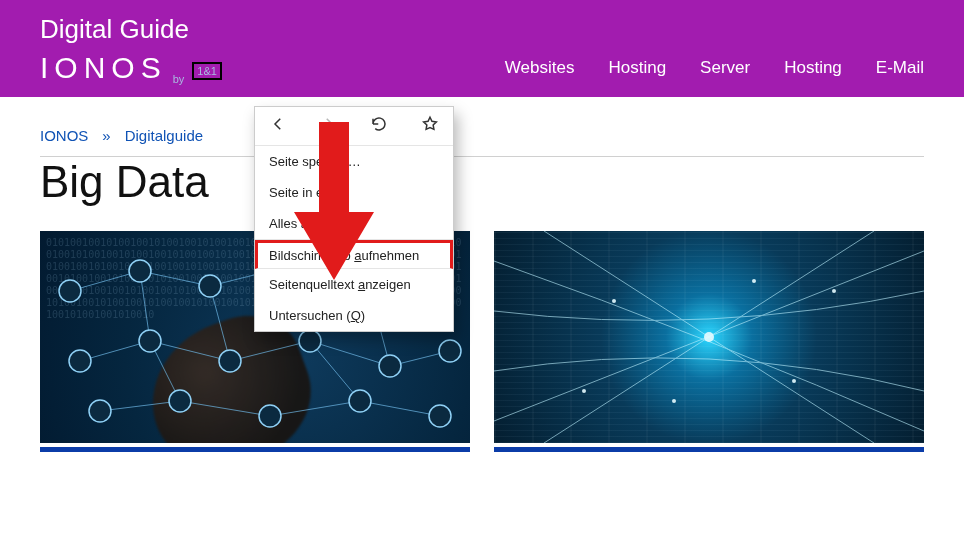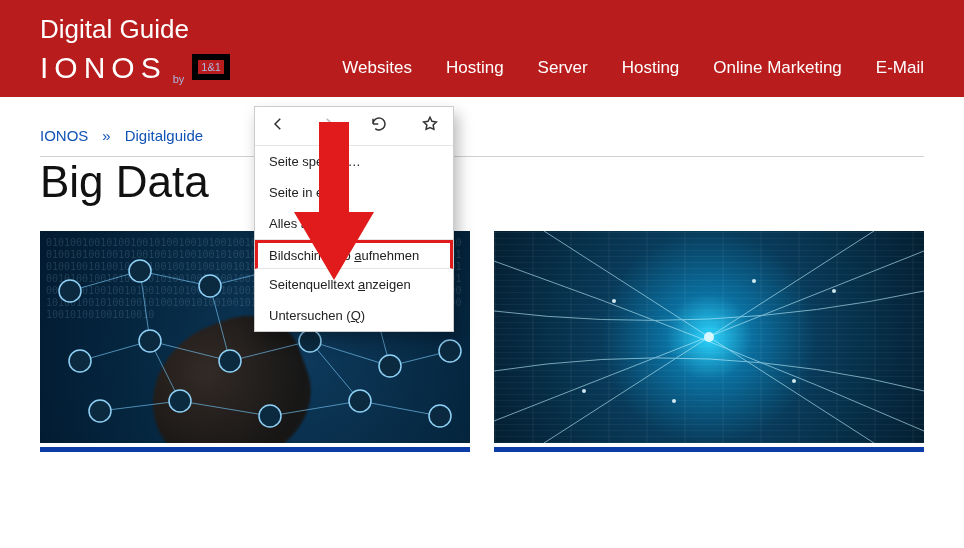--- a/index.html
+++ b/index.html
@@ -1,24 +1,24 @@
 <!DOCTYPE html>
 <html><head>
   <meta charset="utf-8">
   <style>
     * { margin: 0; padding: 0; box-sizing: border-box; }
     body { font-family: -apple-system, BlinkMacSystemFont, "Segoe UI", Arial, sans-serif; width: 964px; height: 548px; overflow: hidden; background: #fff; position: relative; }
     
-    .header { background: #b91c1c; color: #fff; padding: 14px 40px 12px; }
+    .header { background: #a21caf; color: #fff; padding: 14px 40px 12px; }
     .brand-title { font-size: 26px; font-weight: 400; margin-bottom: 6px; }
     .brand-row { display: flex; align-items: center; justify-content: space-between; }
     .logo-group { display: flex; align-items: flex-end; gap: 8px; }
     .ionos-logo { font-family: "Arial Narrow", Arial, sans-serif; font-size: 30px; letter-spacing: 6px; font-weight: 300; }
     .by-label { font-size: 11px; color: #a9b9e0; margin-bottom: 0; margin-left: -2px; }
-    .one-and-one { border: 6px solid #000000; padding: 1px 3px; font-size: 11px; color: #a9b9e0; margin-bottom: 5px; }
+    .one-and-one { border: 2px solid #000000; padding: 1px 3px; font-size: 11px; color: #a9b9e0; margin-bottom: 5px; }
     .nav { display: flex; gap: 34px; font-size: 17px; }
     .nav-item { color: #fff; cursor: pointer; }
     
     .content { padding: 0 40px; position: relative; }
     .breadcrumb { display: flex; gap: 14px; align-items: center; padding: 30px 0 12px; border-bottom: 1px solid #d0d0d0; font-size: 15px; }
     .breadcrumb a { color: #1053b5; text-decoration: none; }
     .breadcrumb .sep { color: #1053b5; }
     
     .page-title { font-size: 44px; font-weight: 400; color: #111; margin: 0 0 24px; }
     
@@ -66,21 +66,20 @@
     <div class="logo-group">
       <span class="ionos-logo">IONOS</span>
       <span class="by-label">by</span>
       <span class="one-and-one">1&amp;1</span>
     </div>
     <nav class="nav">
       <span class="nav-item">Websites</span>
       <span class="nav-item">Hosting</span>
       <span class="nav-item">Server</span>
       <span class="nav-item">Hosting</span>
-      <span class="nav-item">Online Marketing</span>
       <span class="nav-item">E-Mail</span>
     </nav>
   </div>
 </div>
 
 <div class="content">
   <div class="breadcrumb">
     <a href="#">IONOS</a>
     <span class="sep">»</span>
     <a href="#">Digitalguide</a>

